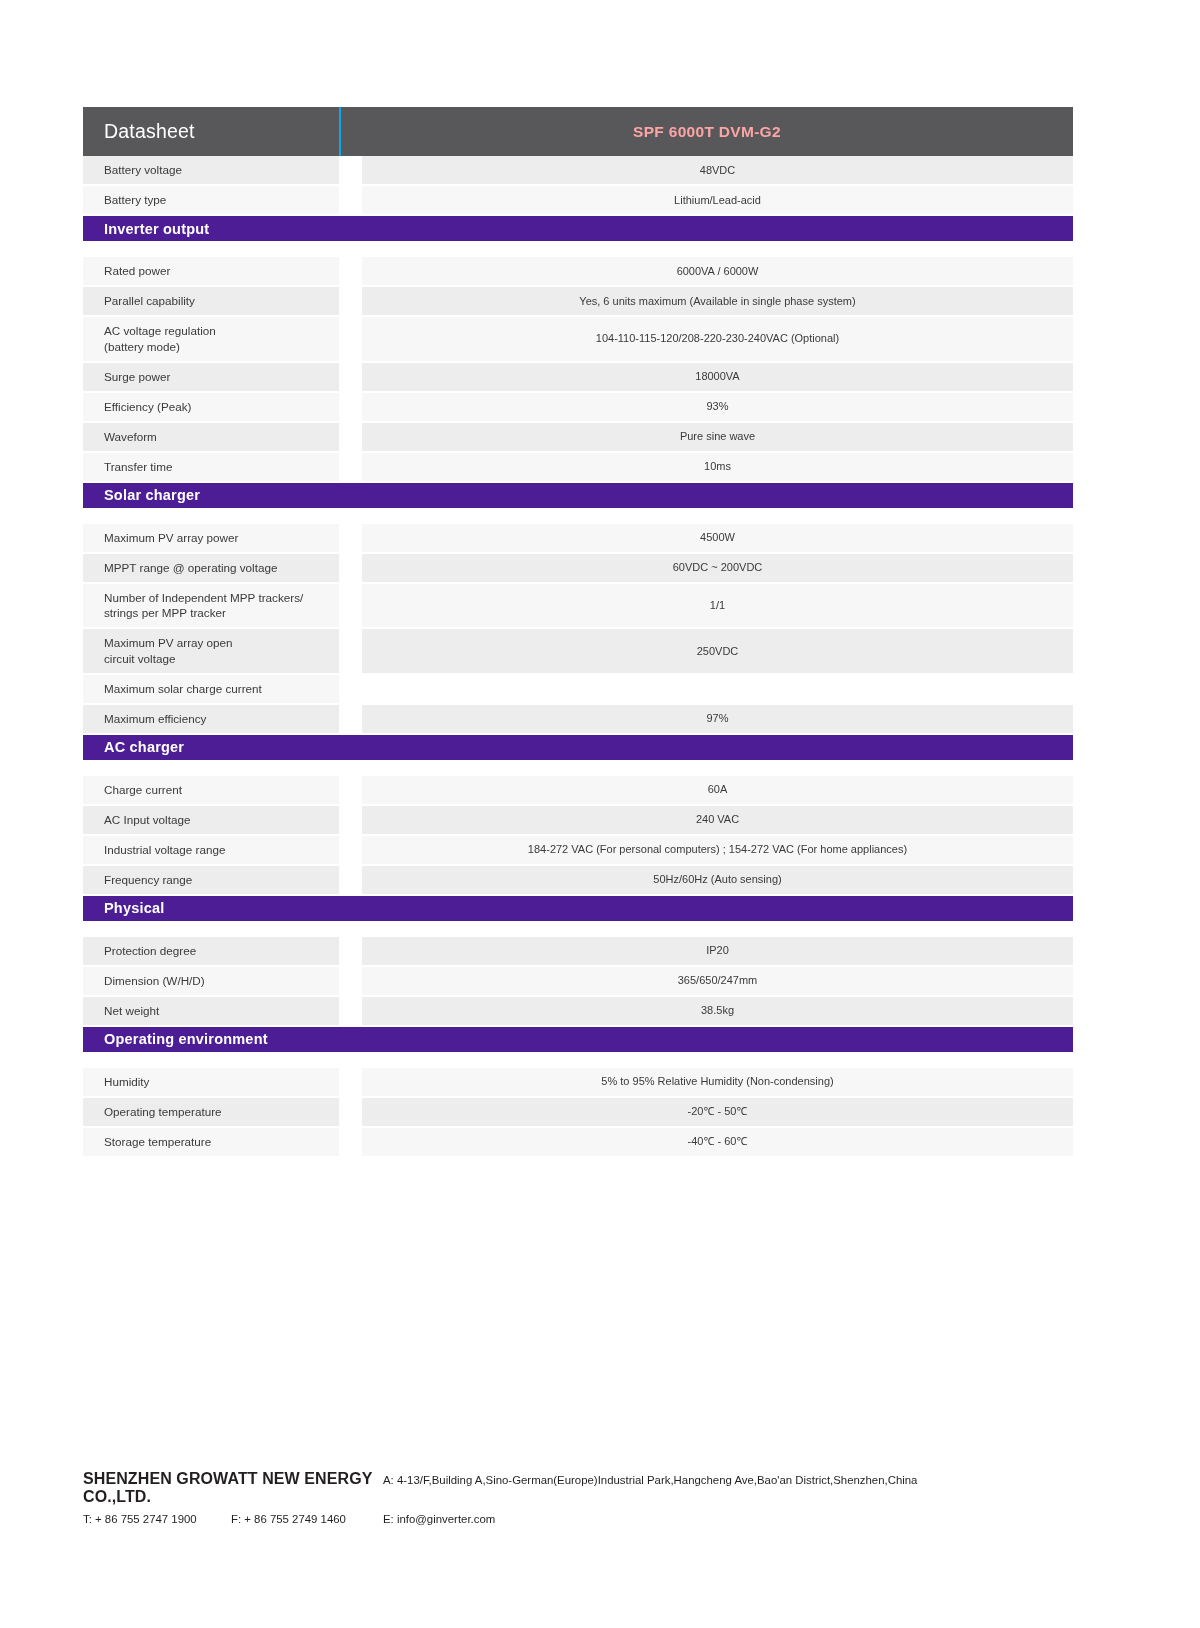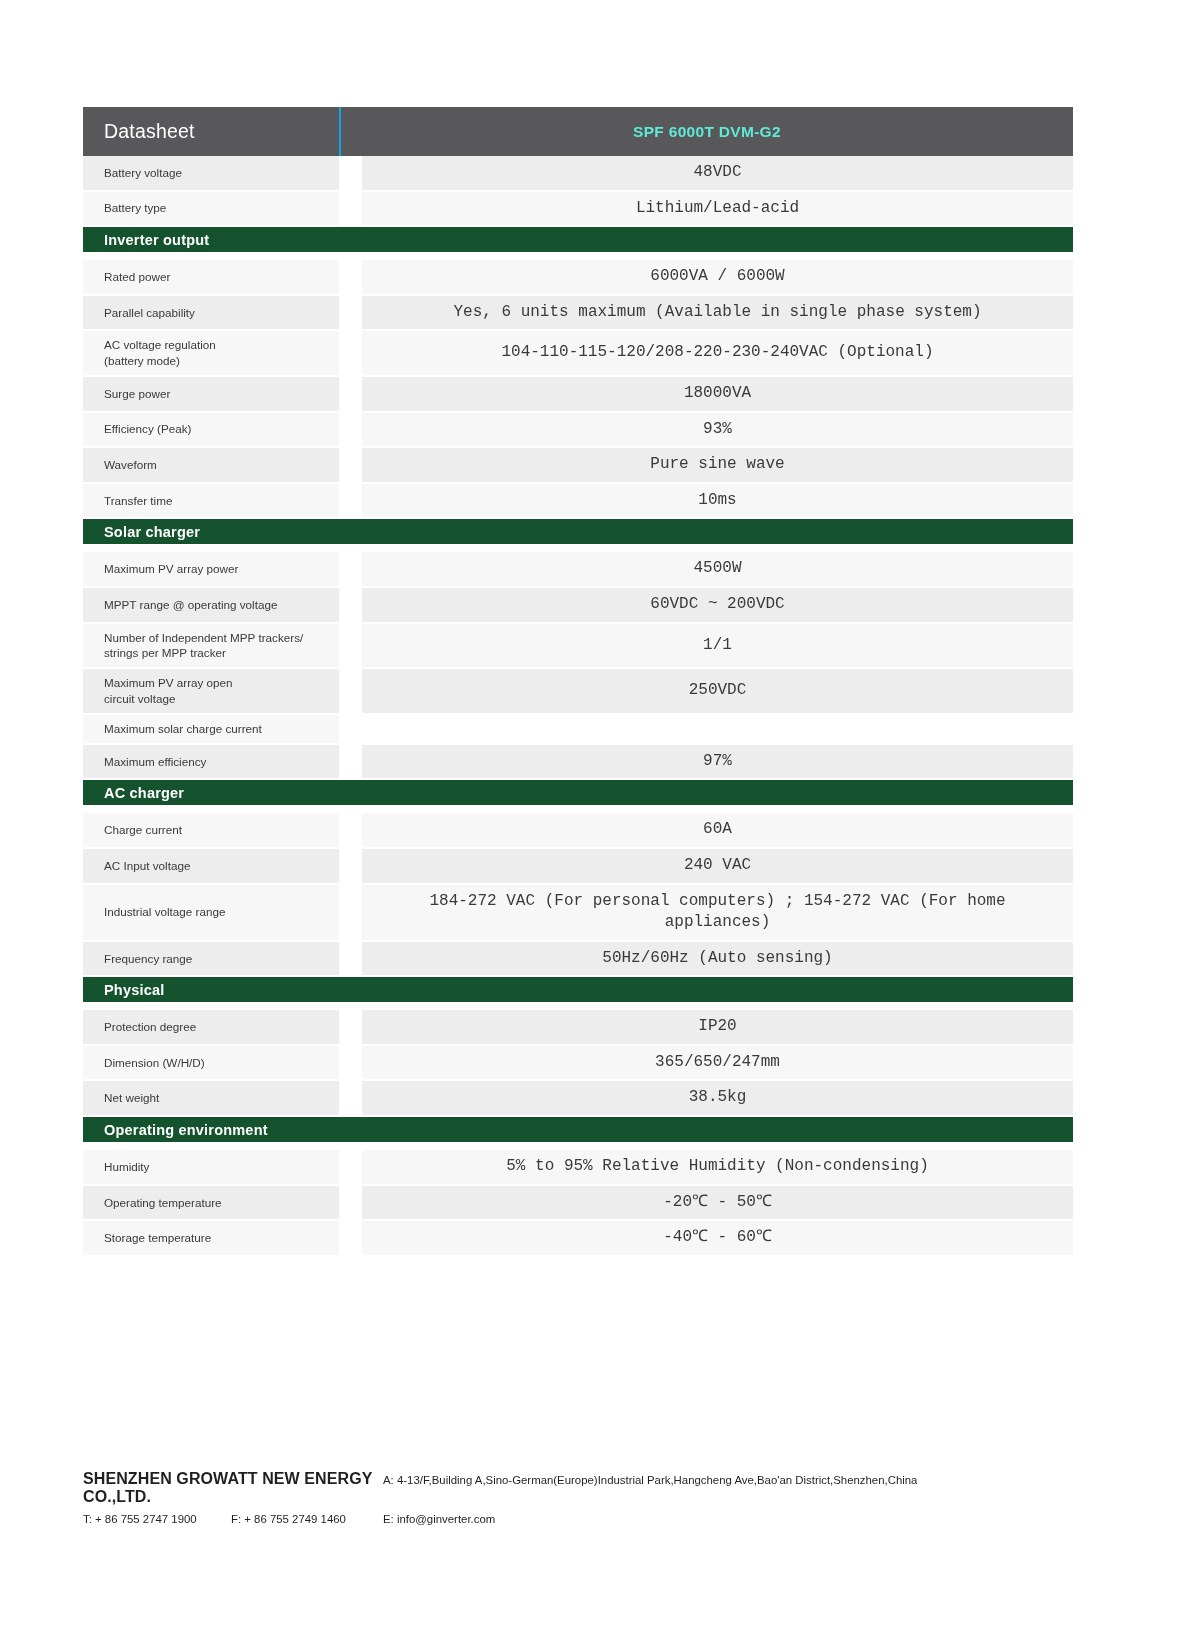--- a/index.html
+++ b/index.html
@@ -46,28 +46,28 @@
     letter-spacing: 0.2px;
     border-right: 2px solid #0ea5e9;
   }
   .ds-header-right {
     flex: 1;
     display: flex;
     align-items: center;
     justify-content: center;
     font-size: 15.5px;
     font-weight: bold;
-    color: #5eead4;
+    color: #fca5a5;
     letter-spacing: 0.3px;
   }
 
   
   .section-bar {
     width: 100%;
-    background: #14532d;
+    background: #4c1d95;
     height: 25px;
     display: flex;
     align-items: center;
     box-sizing: border-box;
     padding-left: 21px;
     color: #ffffff;
     font-size: 14.5px;
     font-weight: bold;
     letter-spacing: 0.2px;
     margin-top: 2px;
@@ -99,34 +99,33 @@
     line-height: 1.35;
     display: flex;
     flex-direction: column;
     justify-content: center;
     border-right: 2px solid #ffffff;
   }
   .cell-value {
     flex: 1;
     box-sizing: border-box;
     padding: 6px 10px;
-    font-size: 16px;
+    font-size: 11px;
     color: #3a3a3a;
     display: flex;
     align-items: center;
     justify-content: center;
     text-align: center;
     line-height: 1.35;
-    font-family: Liberation Mono, monospace;
   }
   .row + .row {
     margin-top: 2px;
   }
   .section-bar + .row {
-    margin-top: 8px;
+    margin-top: 16px;
   }
   .label-line { display: block; }
 
   
   .footer {
     position: absolute;
     left: 83px;
     top: 1470px;
     width: 1000px;
     font-size: 11.4px;

